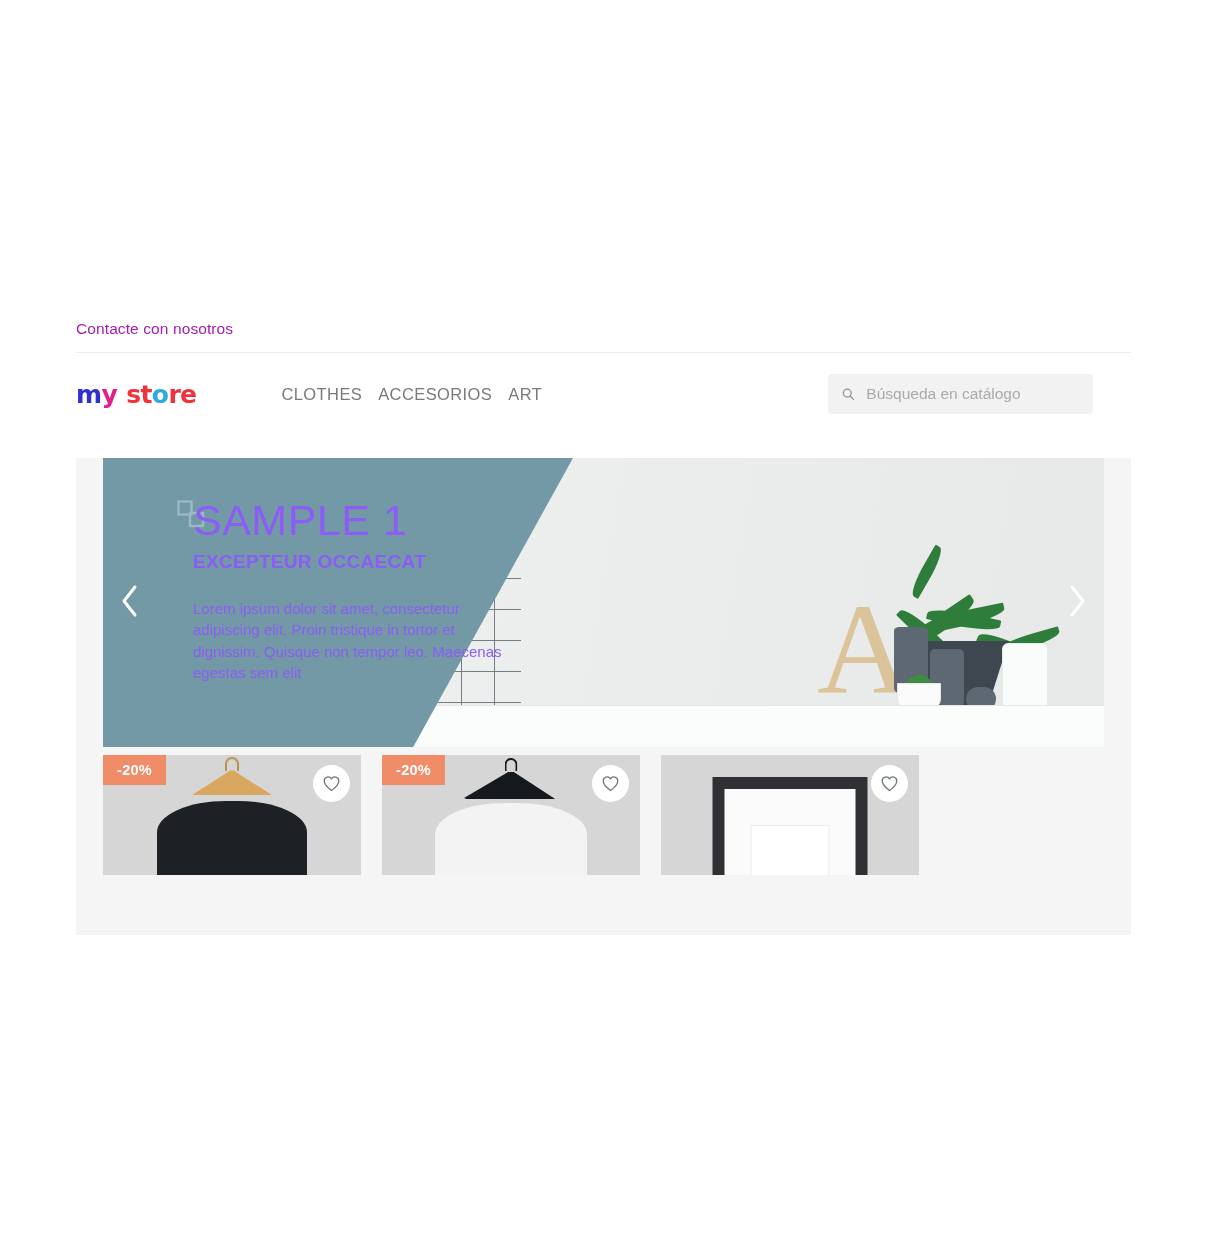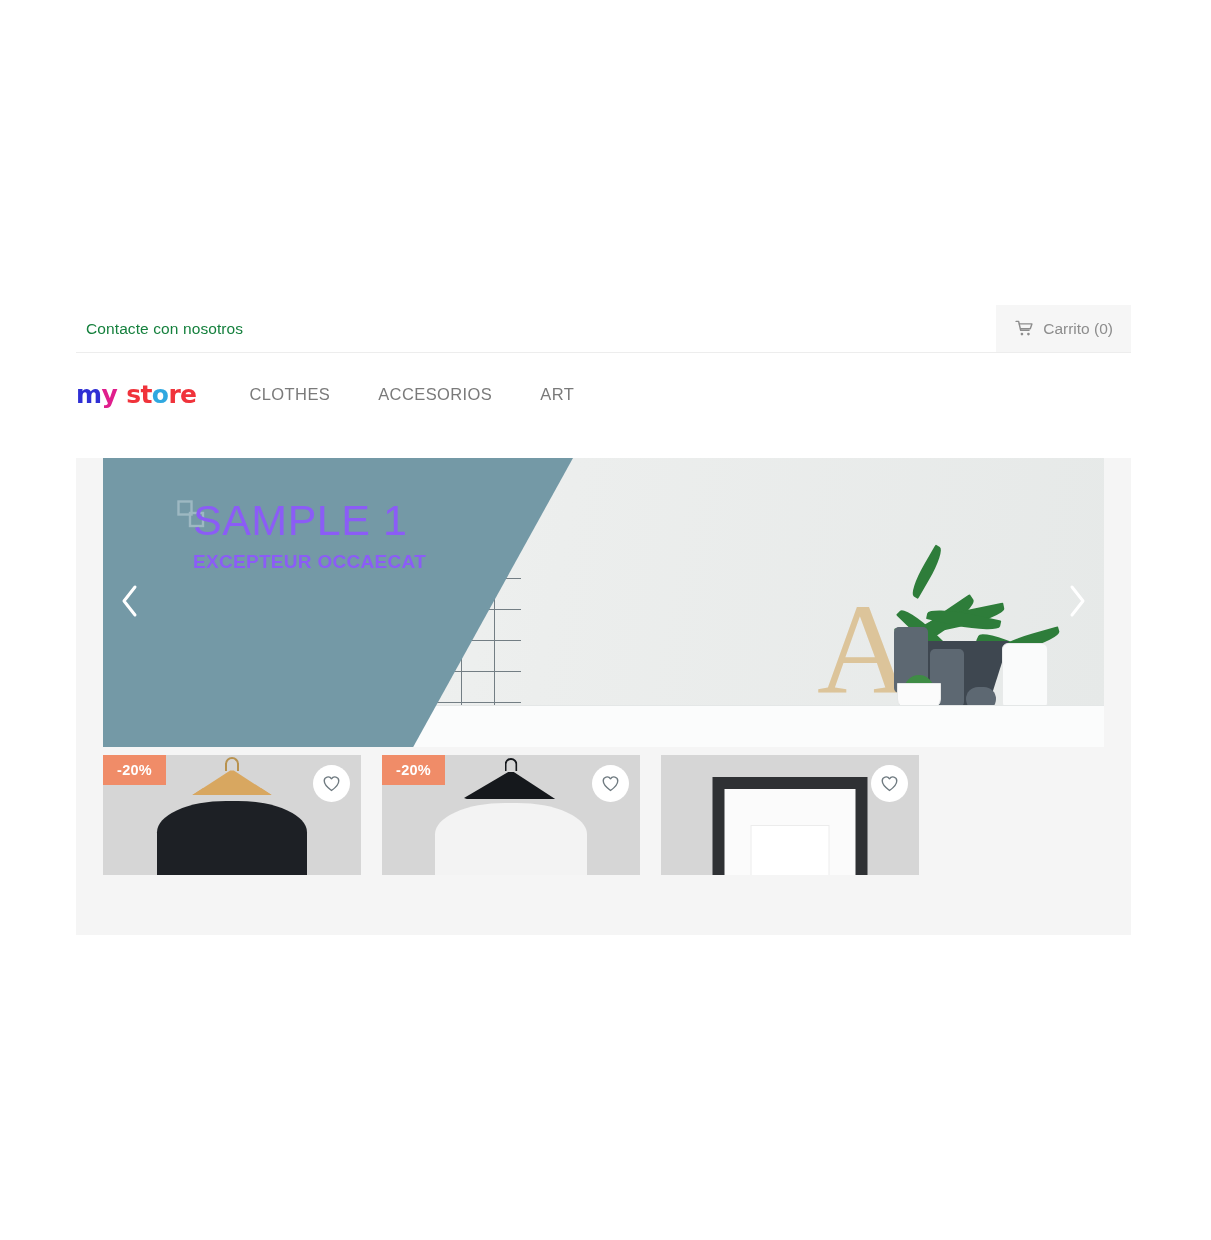--- a/index.html
+++ b/index.html
@@ -26,23 +26,23 @@
   
   .topbar {
     position: relative;
     height: 48px;
     background: #ffffff;
     border-bottom: 1px solid #ededed;
     display: flex;
     align-items: center;
   }
   .contact-link {
-    margin-left: 10px;
+    margin-left: 0;
     font-size: 15.5px;
-    color: #15803d;
+    color: #a21caf;
     letter-spacing: 0.1px;
     cursor: pointer;
   }
   .topbar-right {
     margin-left: auto;
     display: flex;
     align-items: stretch;
     height: 100%;
   }
   .signin {
@@ -86,22 +86,22 @@
   .logo .l1 { color: #2f2fd4; }
   .logo .l2 { color: #e01e8c; }
   .logo .l3 { color: #f0333b; }
   .logo .l4 { color: #f0333b; }
   .logo .l5 { color: #2fa8e0; }
   .logo .l6 { color: #f0333b; }
   .logo .sp { display: inline-block; width: 9px; }
 
   .mainmenu {
     display: flex;
-    gap: 48px;
-    margin-left: 53px;
+    gap: 16px;
+    margin-left: 85px;
   }
   .mainmenu a {
     font-size: 16.5px;
     color: #7a7a7a;
     text-decoration: none;
     letter-spacing: 0.4px;
     cursor: pointer;
   }
 
   .searchwrap {
@@ -346,43 +346,41 @@
   </svg>
 </div>
 
 <div class="page-viewport">
 
   <div class="topbar">
     <span class="contact-link">Contacte con nosotros</span>
 
     <div class="topbar-right">
 
-      <div class="cart">
-        <svg class="svg-ico" width="20" height="19" viewBox="0 0 24 24">
-          <path d="M2 3h3.2l2.6 11.2h10.6" fill="none" stroke="#8d8d8d" stroke-width="1.8" stroke-linecap="round" stroke-linejoin="round"></path>
-          <path d="M5.4 6.2H22l-2.1 6.2H6.9" fill="none" stroke="#8d8d8d" stroke-width="1.8" stroke-linejoin="round"></path>
-          <circle cx="9.4" cy="19" r="1.7" fill="#8d8d8d"></circle>
-          <circle cx="17.6" cy="19" r="1.7" fill="#8d8d8d"></circle>
-        </svg>
-        <span>Carrito (0)</span>
-      </div>
     </div>
   </div>
 
   <div class="header">
     <div class="logo">
       <span class="l1">m</span><span class="l2">y</span><span class="sp"></span><span class="l3">s</span><span class="l4">t</span><span class="l5">o</span><span class="l6">re</span>
     </div>
 
     <nav class="mainmenu">
       <a href="#">CLOTHES</a>
       <a href="#">ACCESORIOS</a>
       <a href="#">ART</a>
     </nav>
 
+    <div class="searchwrap">
+      <svg class="svg-ico" width="16" height="16" viewBox="0 0 24 24">
+        <circle cx="10.5" cy="10.5" r="6.6" fill="none" stroke="#8d8d8d" stroke-width="2"></circle>
+        <path d="M15.4 15.4L21 21" stroke="#8d8d8d" stroke-width="2" stroke-linecap="round"></path>
+      </svg>
+      <input type="text" placeholder="Búsqueda en catálogo" style="">
+    </div>
   </div>
 
   <div class="body-area">
 
     <div class="hero">
 
       <div class="hero-photo">
         <div class="ph-wall"></div>
         <div class="ph-grid"></div>
 
@@ -425,20 +423,21 @@
       <span class="deco-squares">
         <svg width="30" height="30" viewBox="0 0 30 30">
           <rect x="1.5" y="1.5" width="13" height="13" fill="none" stroke="#9db8c2" stroke-width="2.4"></rect>
           <rect x="13" y="13" width="13" height="13" fill="none" stroke="#9db8c2" stroke-width="2.4"></rect>
         </svg>
       </span>
 
       <div class="hero-text">
         <div class="hero-title">SAMPLE 1</div>
         <div class="hero-sub">EXCEPTEUR OCCAECAT</div>
+        <div class="hero-desc">Lorem ipsum dolor sit amet, consectetur adipiscing elit. Proin tristique in tortor et dignissim. Quisque non tempor leo. Maecenas egestas sem elit</div>
       </div>
 
       <div class="hero-arrow left">
         <svg width="22" height="34" viewBox="0 0 22 34">
           <path d="M16 3L5 17l11 14" fill="none" stroke="#ffffff" stroke-width="3" stroke-linecap="round" stroke-linejoin="round"></path>
         </svg>
       </div>
       <div class="hero-arrow right">
         <svg width="22" height="34" viewBox="0 0 22 34">
           <path d="M6 3l11 14L6 31" fill="none" stroke="#ffffff" stroke-width="3" stroke-linecap="round" stroke-linejoin="round"></path>

